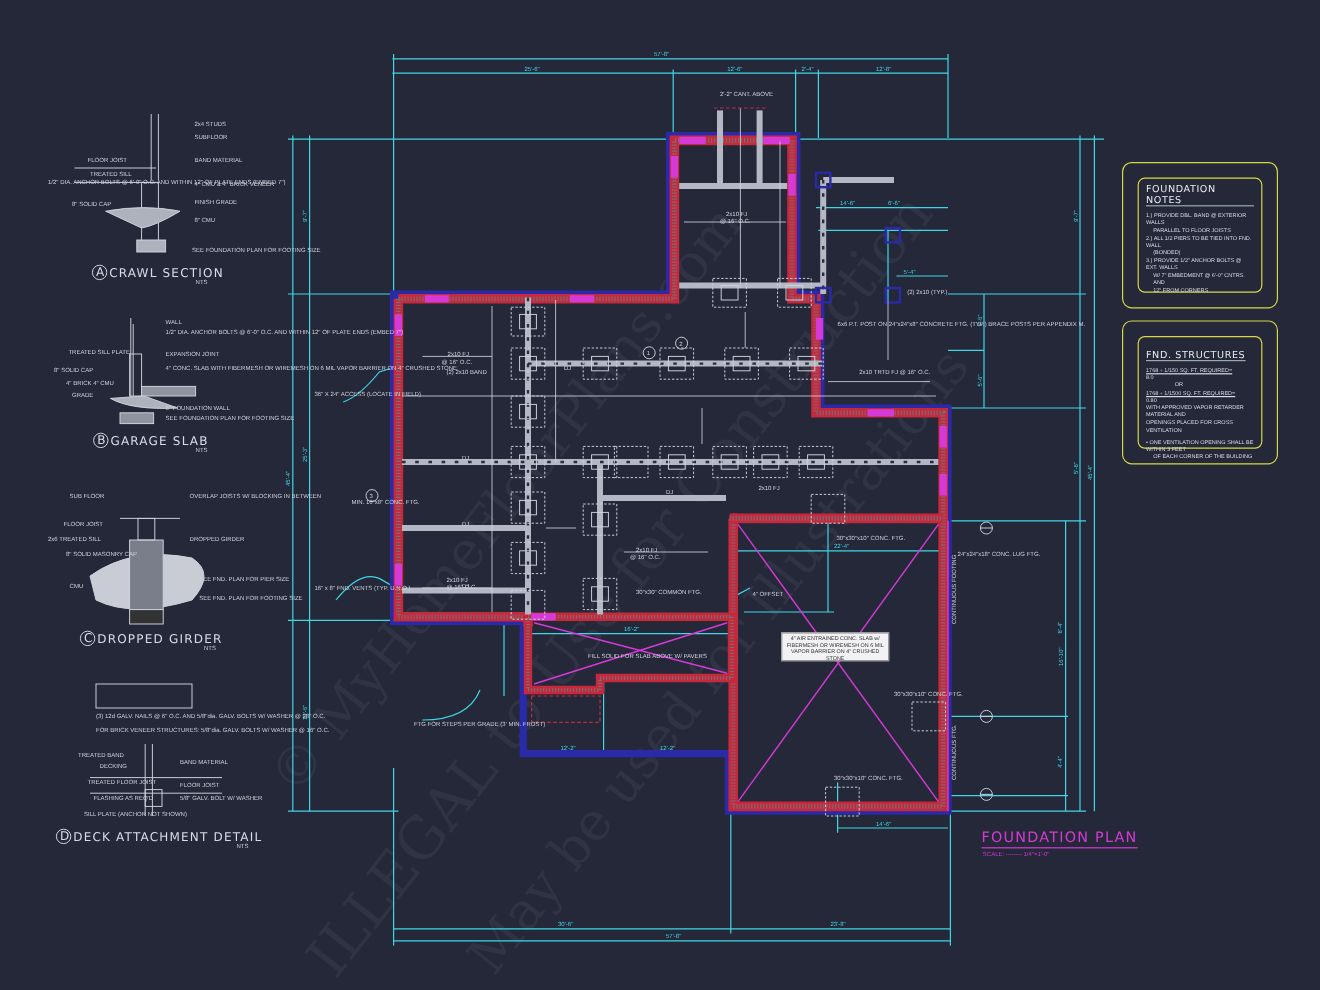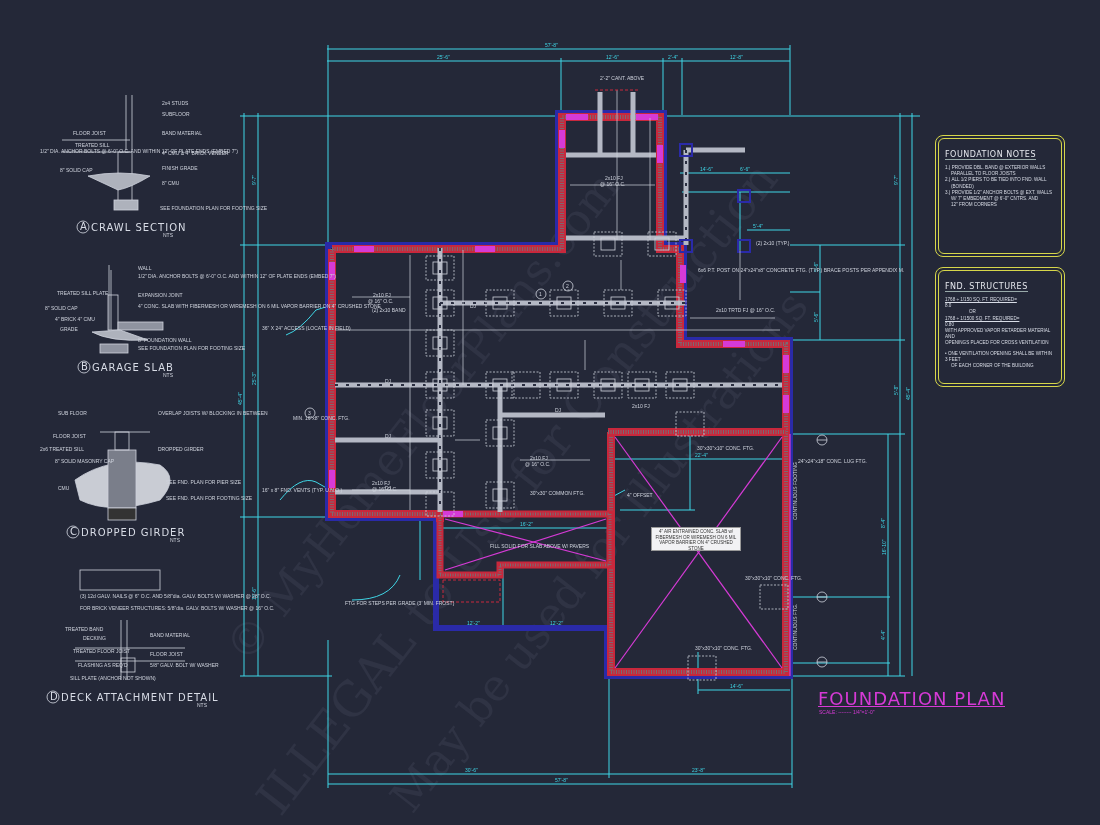--- a/index.html
+++ b/index.html
@@ -1,25 +1,25 @@
 <!DOCTYPE html>
 <html><head>
 <meta charset="utf-8">
 <style>
   html,body{margin:0;padding:0;background:#242838;}
   body{width:1100px;height:825px;position:relative;overflow:hidden;font-family:"Liberation Sans",sans-serif;color:#d8dce6;}
   svg{position:absolute;left:0;top:0;}
   .t{font-family:"Liberation Sans",sans-serif;fill:#cfd3dd;font-size:5px;}
   .tc{font-family:"Liberation Sans",sans-serif;fill:#3fd6e6;font-size:5px;}
   .ttl{font-family:"DejaVu Sans",sans-serif;fill:#d8dce6;font-size:10px;letter-spacing:1px;}
-  .note-box{position:absolute;border:1px solid #d6d64a;border-radius:8px;padding:2px;box-sizing:border-box;}
+  .note-box{position:absolute;border:1px solid #d6d64a;border-radius:8px;padding:12px;box-sizing:border-box;}
   .note-inner{border:1px solid #d6d64a;border-radius:6px;width:100%;height:100%;box-sizing:border-box;padding:4px 6px;}
   .note-title{font-family:"DejaVu Sans",sans-serif;font-size:8px;color:#e6e8ee;letter-spacing:.5px;border-bottom:1px solid #9aa;display:inline-block;margin-bottom:5px;}
   .note-line{font-size:4.6px;line-height:6.2px;color:#d8dce6;text-transform:uppercase;}
-  .plan-title{position:absolute;left:818px;top:691px;font-family:"DejaVu Sans",sans-serif;font-size:18px;color:#d63ad6;letter-spacing:1px;border-bottom:1px solid #d63ad6;line-height:15px;}
+  .plan-title{position:absolute;left:818px;top:691px;font-family:"DejaVu Sans",sans-serif;font-size:12px;color:#d63ad6;letter-spacing:1px;border-bottom:1px solid #d63ad6;line-height:15px;}
   .plan-scale{position:absolute;left:819px;top:709px;font-size:5px;color:#d63ad6;}
   .wm{position:absolute;font-family:"DejaVu Serif",serif;color:rgba(200,205,220,0.07);white-space:nowrap;transform-origin:left top;}
 </style>
 </head>
 <body>
 
 <div class="wm" style="left:215px;top:640px;font-size:44px;transform:rotate(-52deg);">© MyHomeFloorPlans.com</div>
 <div class="wm" style="left:245px;top:790px;font-size:48px;transform:rotate(-52deg);">ILLEGAL to Use for Construction</div>
 <div class="wm" style="left:380px;top:790px;font-size:44px;transform:rotate(-52deg);">May be used for Illustrations</div>
 

